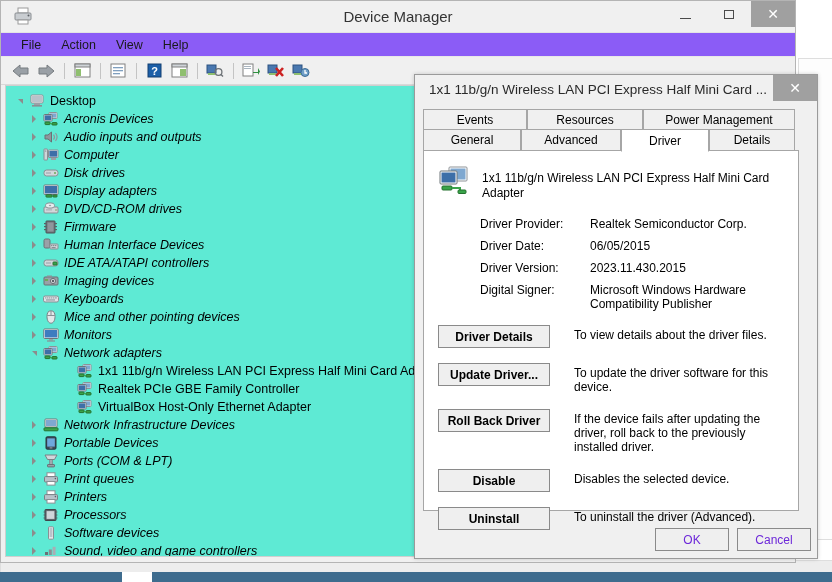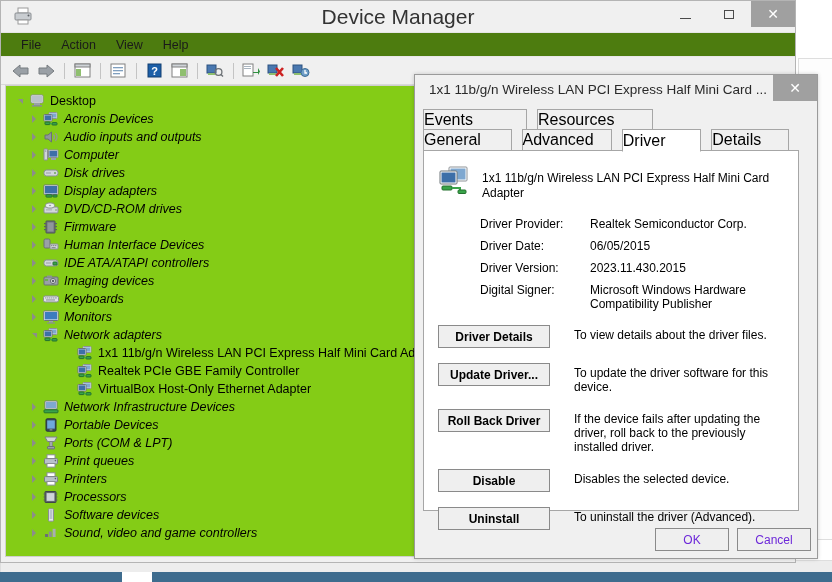--- a/index.html
+++ b/index.html
@@ -69,21 +69,21 @@
     width: 20px;
     height: 18px;
   }
   .dm-title-text {
     position: absolute;
     left: 0;
     top: 0;
     width: 100%;
     text-align: center;
     line-height: 31px;
-    font-size: 21px;
+    font-size: 15px;
     color: #333333;
     font-family: "Liberation Sans", sans-serif;
     pointer-events: none;
   }
   .winbtns {
     position: absolute;
     right: 0;
     top: 0;
     display: flex;
   }
@@ -115,21 +115,21 @@
     display: block;
     width: 10px;
     height: 9px;
     border: 1px solid #4a4a4a;
     box-sizing: border-box;
   }
 
   
   .dm-menubar {
     height: 23px;
-    background: #4d7c0f;
+    background: #8b5cf6;
     display: flex;
     align-items: center;
     padding-left: 10px;
     border-bottom: 1px solid #e8e8e8;
   }
   .menu-item {
     font-size: 12.5px;
     color: #1a1a1a;
     padding: 3px 10px;
     cursor: default;
@@ -160,21 +160,21 @@
     margin: 0 5px;
   }
 
   
   .dm-body {
     position: absolute;
     left: 4px;
     top: 84px;
     width: 786px;
     height: 472px;
-    background: #84cc16;
+    background: #5eead4;
     border: 1px solid #cfcfcf;
     box-sizing: border-box;
     overflow: hidden;
   }
   .tree {
     padding: 6px 0 0 6px;
     font-size: 12.5px;
     color: #000000;
   }
   .tree-row {
@@ -271,27 +271,28 @@
     display: flex;
     position: absolute;
     left: 0;
     width: 376px;
   }
   .tabrow.row1 { top: 0; }
   .tabrow.row2 { top: 20px; }
   .tab {
     height: 21px;
     line-height: 20px;
-    font-size: 16px;
+    text-align: center;
+    font-size: 12px;
     color: #000000;
     background: #f0f0f0;
     border: 1px solid #a6a6a6;
     border-bottom: none;
     box-sizing: border-box;
-    margin-right: 10px;
+    margin-right: 0;
     cursor: default;
   }
   .tab.active {
     background: #ffffff;
     font-weight: normal;
     height: 23px;
     line-height: 22px;
     position: relative;
     z-index: 5;
     border-bottom: 1px solid #ffffff;
@@ -674,20 +675,33 @@
               </svg>
             </span>
             <span class="tlabel">Keyboards</span>
           </div>
           <div class="tree-row indent1">
             <span class="tw">
               <span class="arrow-collapsed"></span>
             </span>
             <span class="ticon">
               <svg width="16" height="14" viewBox="0 0 16 14">
+                <path d="M8 0.8 C5 0.8 4 3 4 6.5 C4 10.5 5.6 13.2 8 13.2 C10.4 13.2 12 10.5 12 6.5 C12 3 11 0.8 8 0.8 Z" fill="#e4e8ea" stroke="#7a8085"></path>
+                <line x1="8" y1="1" x2="8" y2="5.5" stroke="#8a8f94"></line>
+                <line x1="4.2" y1="5.5" x2="11.8" y2="5.5" stroke="#8a8f94"></line>
+              </svg>
+            </span>
+            <span class="tlabel">Mice and other pointing devices</span>
+          </div>
+          <div class="tree-row indent1">
+            <span class="tw">
+              <span class="arrow-collapsed"></span>
+            </span>
+            <span class="ticon">
+              <svg width="16" height="14" viewBox="0 0 16 14">
                 <rect x="0.8" y="1" width="14.4" height="9.5" rx="0.8" fill="#ffffff" stroke="#6d7479"></rect>
                 <rect x="1.8" y="2" width="12.4" height="7.5" fill="#3d7cc0"></rect>
                 <rect x="6" y="11" width="4" height="1.6" fill="#9aa1a8"></rect>
                 <rect x="4" y="12.4" width="8" height="1.2" fill="#8a8f94"></rect>
               </svg>
             </span>
             <span class="tlabel">Monitors</span>
           </div>
           <div class="tree-row indent1">
             <span class="tw">
@@ -870,20 +884,21 @@
     <div class="dlg-titlebar">
       <div class="dlg-title-text">1x1 11b/g/n Wireless LAN PCI Express Half Mini Card ...</div>
       <div class="dlg-close">✕</div>
     </div>
 
     <div class="dlg-inner">
       <div class="tabstrip">
         <div class="tabrow row1">
           <div class="tab" style="width:104px;">Events</div>
           <div class="tab" style="width:116px;">Resources</div>
+          <div class="tab" style="width:152px;">Power Management</div>
         </div>
         <div class="tabrow row2">
           <div class="tab" style="width:98px;">General</div>
           <div class="tab" style="width:100px;">Advanced</div>
           <div class="tab active" style="width:88px;">Driver</div>
           <div class="tab" style="width:86px;">Details</div>
         </div>
       </div>
 
       <div class="tabpanel">

